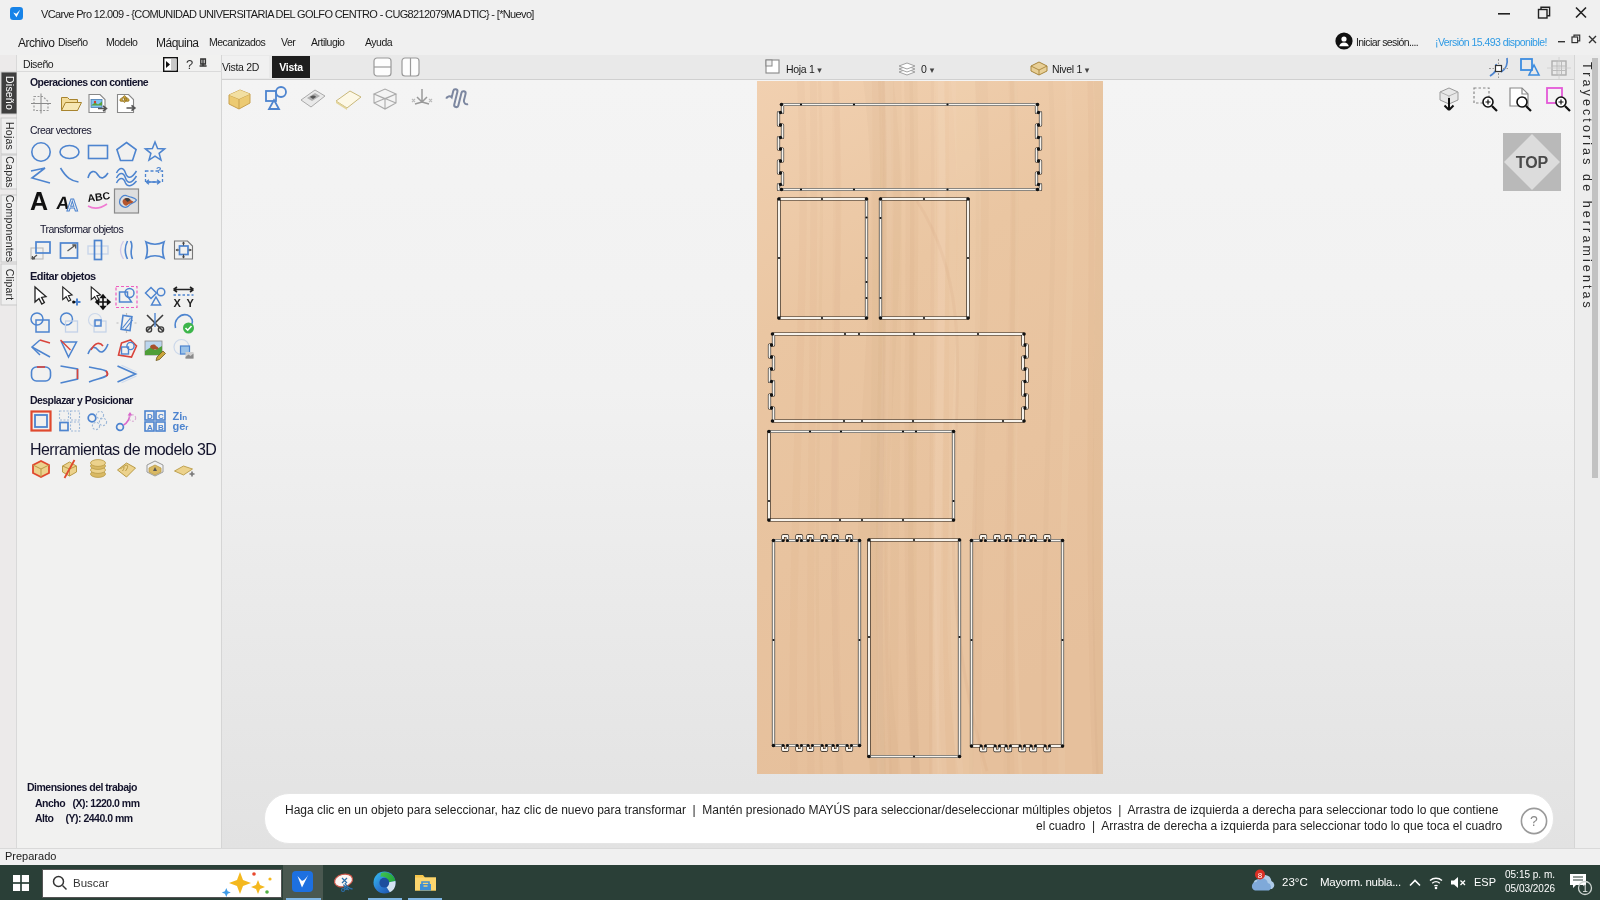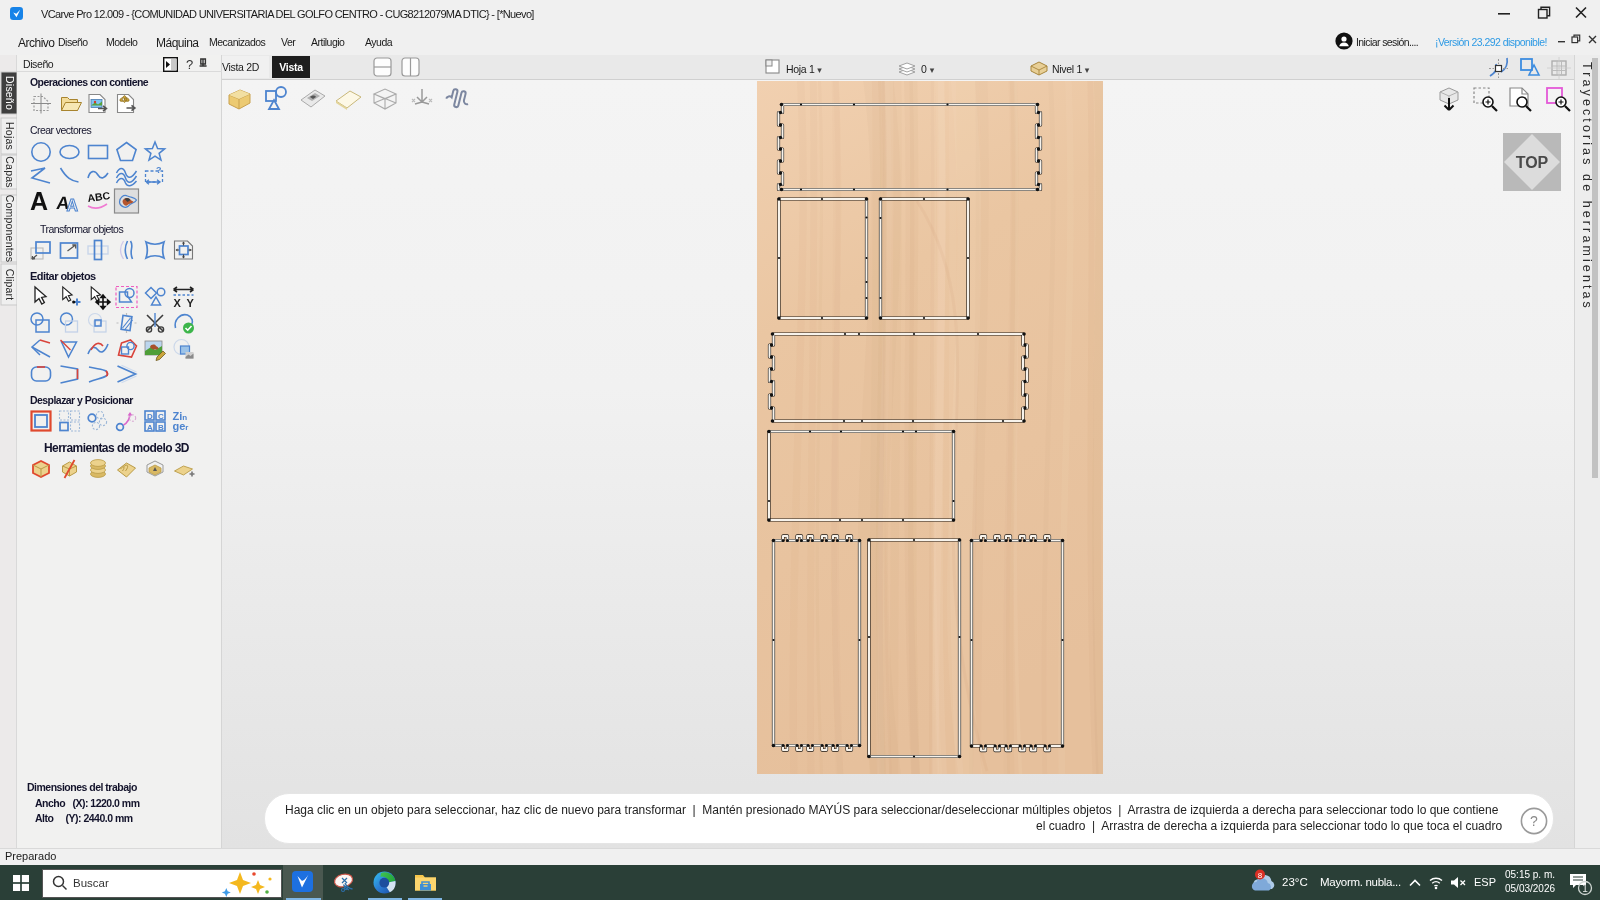--- a/index.html
+++ b/index.html
@@ -41,21 +41,21 @@
 <div class="t" style="left:311px;top:36px;font-size:10.5px;letter-spacing:-0.5px;color:#1b1b1b">Artilugio</div>
 
 <div class="t" style="left:365px;top:36px;font-size:10.5px;letter-spacing:-0.5px;color:#1b1b1b">Ayuda</div>
 
 <svg class="abs" style="left:1335px;top:32px" width="18" height="18" viewBox="0 0 18 18">
     <circle cx="9" cy="9" r="8.6" fill="#111"></circle>
     <circle cx="9" cy="7" r="2.6" fill="#fff"></circle>
     <path d="M4.2 14.3 a4.9 4.9 0 0 1 9.6 0 Z" fill="#fff"></path>
   </svg>
 <div class="t" style="left:1356px;top:36px;font-size:10.5px;letter-spacing:-0.6px;color:#222">Iniciar sesión....</div>
-<div class="t" style="left:1435px;top:36px;font-size:10.5px;letter-spacing:-0.55px;color:#2e9ae4">¡Versión 23.292 disponible!</div>
+<div class="t" style="left:1435px;top:36px;font-size:10.5px;letter-spacing:-0.55px;color:#2e9ae4">¡Versión 15.493 disponible!</div>
 
 <svg class="abs" style="left:1556px;top:33px" width="44" height="14" viewBox="0 0 44 14">
 <rect x="2" y="8" width="7" height="1.4" fill="#333"></rect>
 <rect x="16" y="4" width="5.6" height="5.6" fill="none" stroke="#333" stroke-width="1.2"></rect>
 <path d="M18 4 v-1.8 h5.7 v5.7 h-1.9" fill="none" stroke="#333" stroke-width="1.2"></path>
 <path d="M33 3 l7 7 M40 3 l-7 7" stroke="#333" stroke-width="1.4"></path>
 </svg>
 
 <div class="abs" style="left:0;top:55px;width:17px;height:793px;background:#eceaea;border-right:1px solid #d9d9d9"></div>
 
@@ -98,21 +98,21 @@
 <div class="t" style="left:30px;top:76px;font-size:10.5px;letter-spacing:-0.55px;font-weight:bold;color:#13132b">Operaciones con contiene</div>
 
 <div class="t" style="left:30px;top:124px;font-size:10.5px;letter-spacing:-0.55px;font-weight:normal;color:#13132b">Crear vectores</div>
 
 <div class="t" style="left:40px;top:223px;font-size:10.5px;letter-spacing:-0.55px;font-weight:normal;color:#13132b">Transformar objetos</div>
 
 <div class="t" style="left:30px;top:270px;font-size:11px;letter-spacing:-0.55px;font-weight:bold;color:#13132b">Editar objetos</div>
 
 <div class="t" style="left:30px;top:394px;font-size:10.5px;letter-spacing:-0.55px;font-weight:bold;color:#13132b">Desplazar y Posicionar</div>
 
-<div class="t" style="left:44px;top:441px;font-size:12px;letter-spacing:-0.55px;font-weight:bold;color:#13132b">Herramientas de modelo 3D</div>
+<div class="t" style="left:30px;top:441px;font-size:16px;letter-spacing:-0.55px;font-weight:normal;color:#13132b">Herramientas de modelo 3D</div>
 
 <svg class="abs" style="left:17px;top:55px" width="205" height="760" viewBox="0 0 205 760">
     <g>
       <g transform="translate(13,37.5)">
         <path d="M4 4 h9 l5 5 v9 h-14 Z" fill="none" stroke="#9a9a9a" stroke-width="1.2" stroke-dasharray="2 1.5"></path>
         <path d="M1 11 h20 M11 1 v20" stroke="#8a8a8a" stroke-width="1"></path>
       </g>
     </g>
     <g>
       <g transform="translate(41.5,37.5)">

